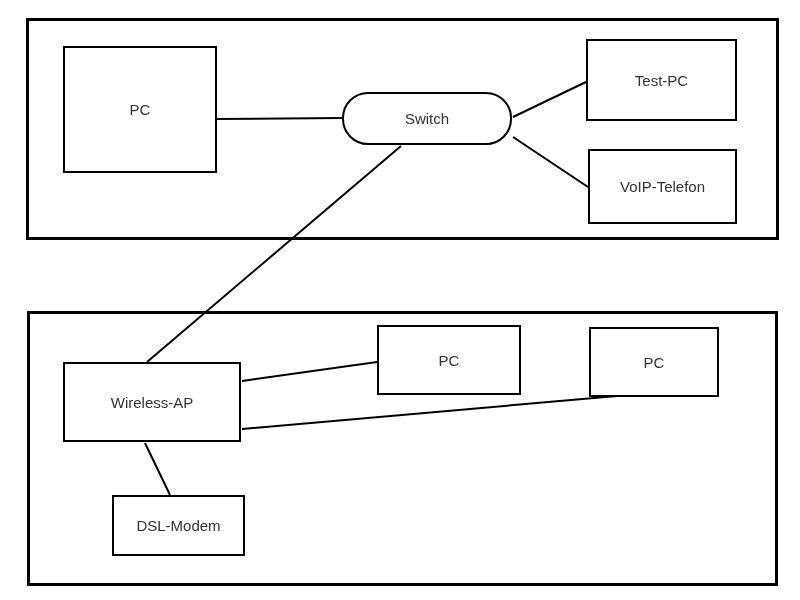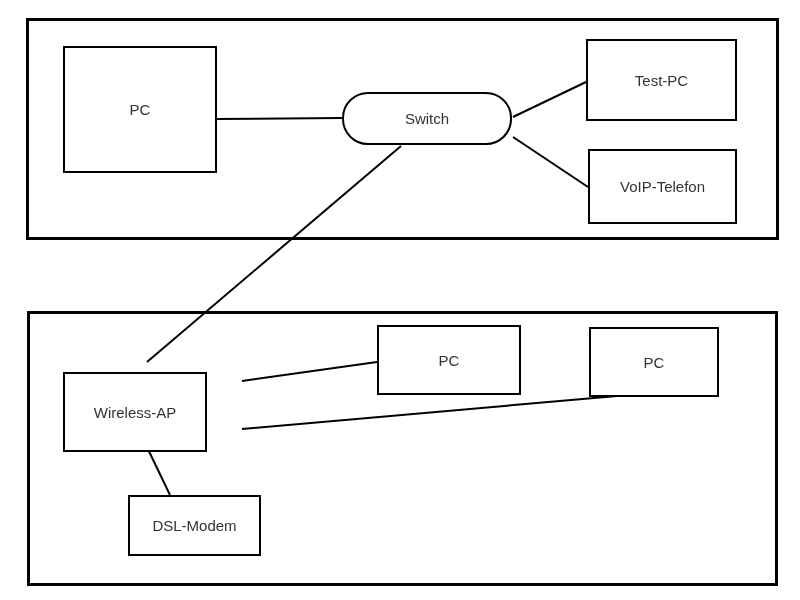--- a/index.html
+++ b/index.html
@@ -41,24 +41,24 @@
     white-space: nowrap;
   }
   
   #zone-top    { left: 26px;  top: 18px;  width: 753px; height: 222px; }
   #zone-bottom { left: 27px;  top: 311px; width: 751px; height: 275px; }
   
   #node-pc-top      { left: 63px;  top: 46px;  width: 154px; height: 127px; }
   #node-switch      { left: 342px; top: 92px;  width: 170px; height: 53px; border-radius: 26px; }
   #node-test-pc     { left: 586px; top: 39px;  width: 151px; height: 82px; }
   #node-voip        { left: 588px; top: 149px; width: 149px; height: 75px; }
-  #node-wireless-ap { left: 63px;  top: 372px; width: 144px; height: 80px; justify-content: center; }
+  #node-wireless-ap { left: 63px;  top: 362px; width: 178px; height: 80px; justify-content: center; }
   #node-pc-mid      { left: 377px; top: 325px; width: 144px; height: 70px; }
   #node-pc-right    { left: 589px; top: 327px; width: 130px; height: 70px; }
-  #node-dsl-modem   { left: 112px; top: 495px; width: 133px; height: 61px; margin-left: 16px; }
+  #node-dsl-modem   { left: 112px; top: 495px; width: 133px; height: 61px; }
 </style>
 </head>
 <body>
 
 <div class="canvas">
 
   <div class="zone" id="zone-top"></div>
   <div class="zone" id="zone-bottom"></div>
 
   <svg class="wires" viewBox="0 0 800 600">

